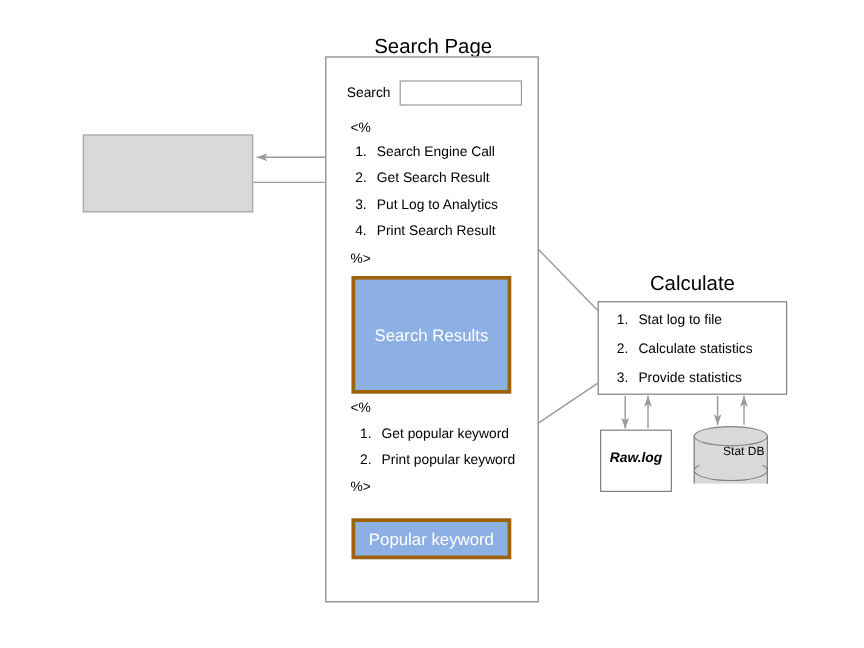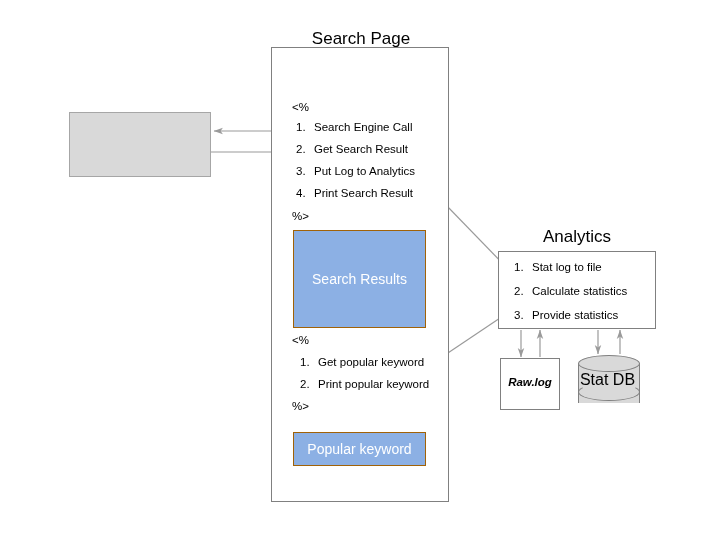--- a/index.html
+++ b/index.html
@@ -133,21 +133,21 @@
   #analytics-steps {
     left: 514px; top: 261px;
   }
   #analytics-steps li { height: 24px; }
 
   
   .panel {
     position: absolute;
     box-sizing: border-box;
     background: #8cb0e4;
-    border: 1px solid #a16207;
+    border: 3px solid #a16207;
     color: #ffffff;
     font-size: 14px;
     display: flex;
     align-items: center;
     justify-content: center;
   }
   #search-results-panel {
     left: 293px; top: 230px;
     width: 133px; height: 98px;
   }
@@ -187,22 +187,22 @@
     width: 62px; height: 17px;
     box-sizing: border-box;
     background: #d9d9d9;
     border: 1px solid #808080;
     border-radius: 50%;
   }
   #statdb-label {
     position: absolute;
     left: 0; top: 16px;
     width: 59px;
-    text-align: center;
-    font-size: 16px;
+    text-align: right;
+    font-size: 10px;
     color: #000;
   }
   #rawlog-label {
     position: absolute;
     left: 500px; top: 376px;
     width: 60px;
     text-align: center;
     font-size: 11.5px;
     font-style: italic;
     color: #000;
@@ -234,20 +234,24 @@
 
     <line x1="598" y1="330" x2="598" y2="354" stroke="#9a9a9a" stroke-width="1.2" marker-end="url(#ah)"></line>
     <line x1="620" y1="354" x2="620" y2="330" stroke="#9a9a9a" stroke-width="1.2" marker-end="url(#ah)"></line>
   </svg>
 
   <div class="box" id="search-engine-box"></div>
 
   <div class="title" id="search-page-title">Search Page</div>
   <div class="box" id="search-page-frame"></div>
 
+  <div id="search-row">
+    <span id="search-label">Search</span>
+    <input id="search-input" type="text" placeholder="" style="">
+  </div>
 
   <div class="code-tag" id="block1-open">&lt;%</div>
 
   <ul class="steplist" id="search-steps">
     <li>
       <span class="num">1.</span>
       <span>Search Engine Call</span>
     </li>
     <li>
       <span class="num">2.</span>
@@ -277,21 +281,21 @@
     <li>
       <span class="num">2.</span>
       <span>Print popular keyword</span>
     </li>
   </ul>
 
   <div class="code-tag" id="block2-close">%&gt;</div>
 
   <div class="panel" id="popular-keyword-panel">Popular keyword</div>
 
-  <div class="title" id="analytics-title">Analytics</div>
+  <div class="title" id="analytics-title">Calculate</div>
   <div class="box" id="analytics-box"></div>
 
   <ul class="steplist" id="analytics-steps">
     <li>
       <span class="num">1.</span>
       <span>Stat log to file</span>
     </li>
     <li>
       <span class="num">2.</span>
       <span>Calculate statistics</span>

